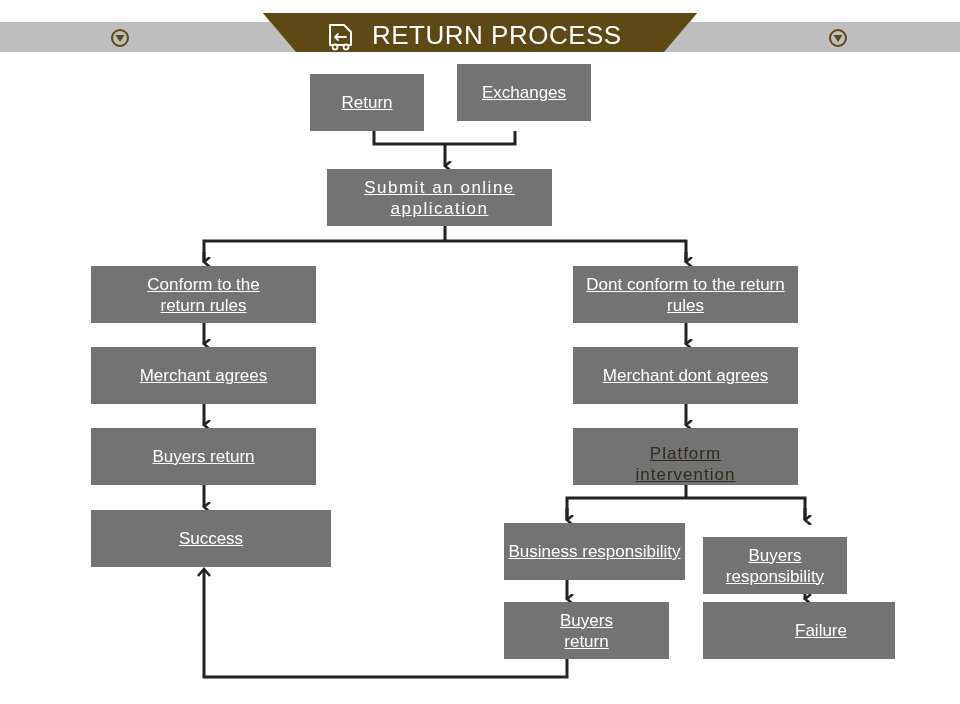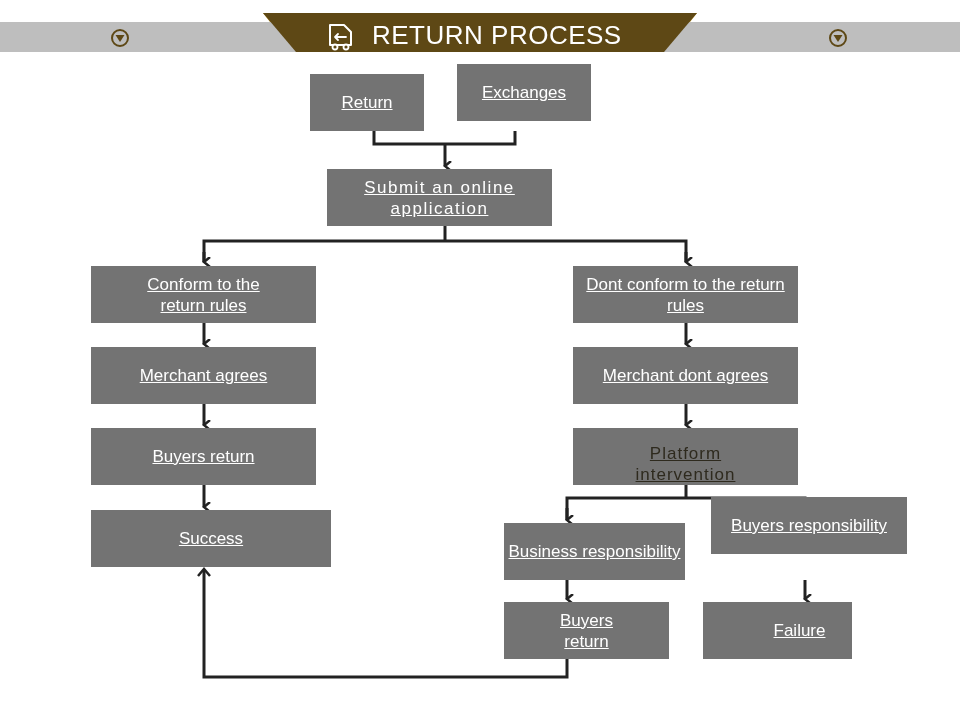--- a/index.html
+++ b/index.html
@@ -102,21 +102,21 @@
 <div class="box" style="left:573px;top:347px;width:225px;height:57px;">
     <span>Merchant dont agrees</span>
   </div>
 <div class="box dark" style="left:573px;top:428px;width:225px;height:57px;padding:0 50px;">
     <span>Platform intervention</span>
   </div>
 
 <div class="box" style="left:504px;top:523px;width:181px;height:57px;">
     <span>Business responsibility</span>
   </div>
-<div class="box" style="left:703px;top:497px;width:196px;height:57px;margin-left:8px;">
+<div class="box" style="left:703px;top:537px;width:144px;height:57px;">
     <span>Buyers responsibility</span>
   </div>
 <div class="box" style="left:504px;top:602px;width:165px;height:57px;padding:0 40px;">
     <span>Buyers return</span>
   </div>
-<div class="box" style="left:703px;top:602px;width:149px;height:57px;padding-left:44px;">
+<div class="box" style="left:703px;top:602px;width:192px;height:57px;padding-left:44px;">
     <span>Failure</span>
   </div>
 
 </body></html>

